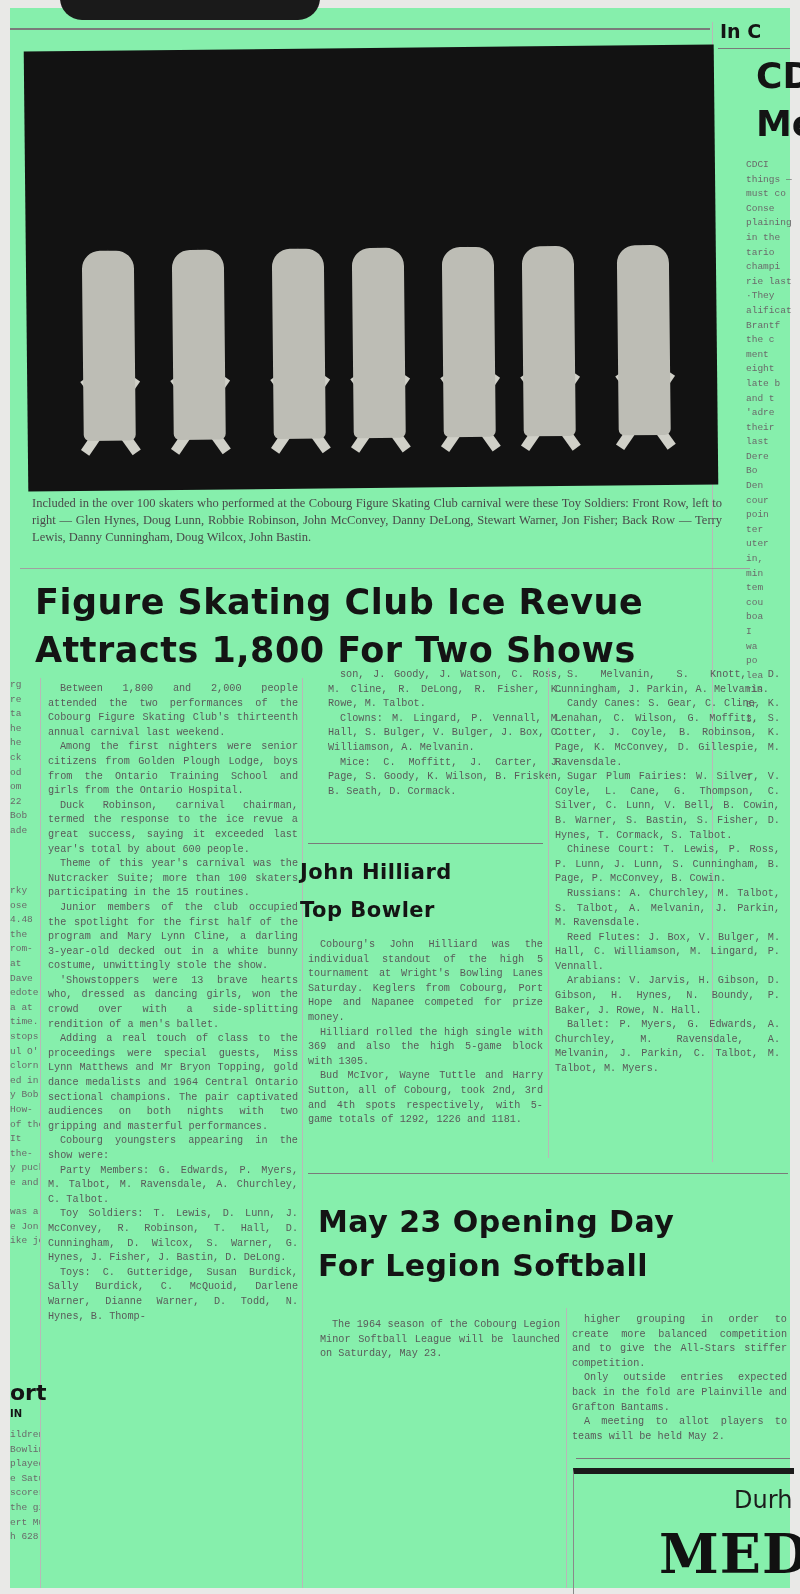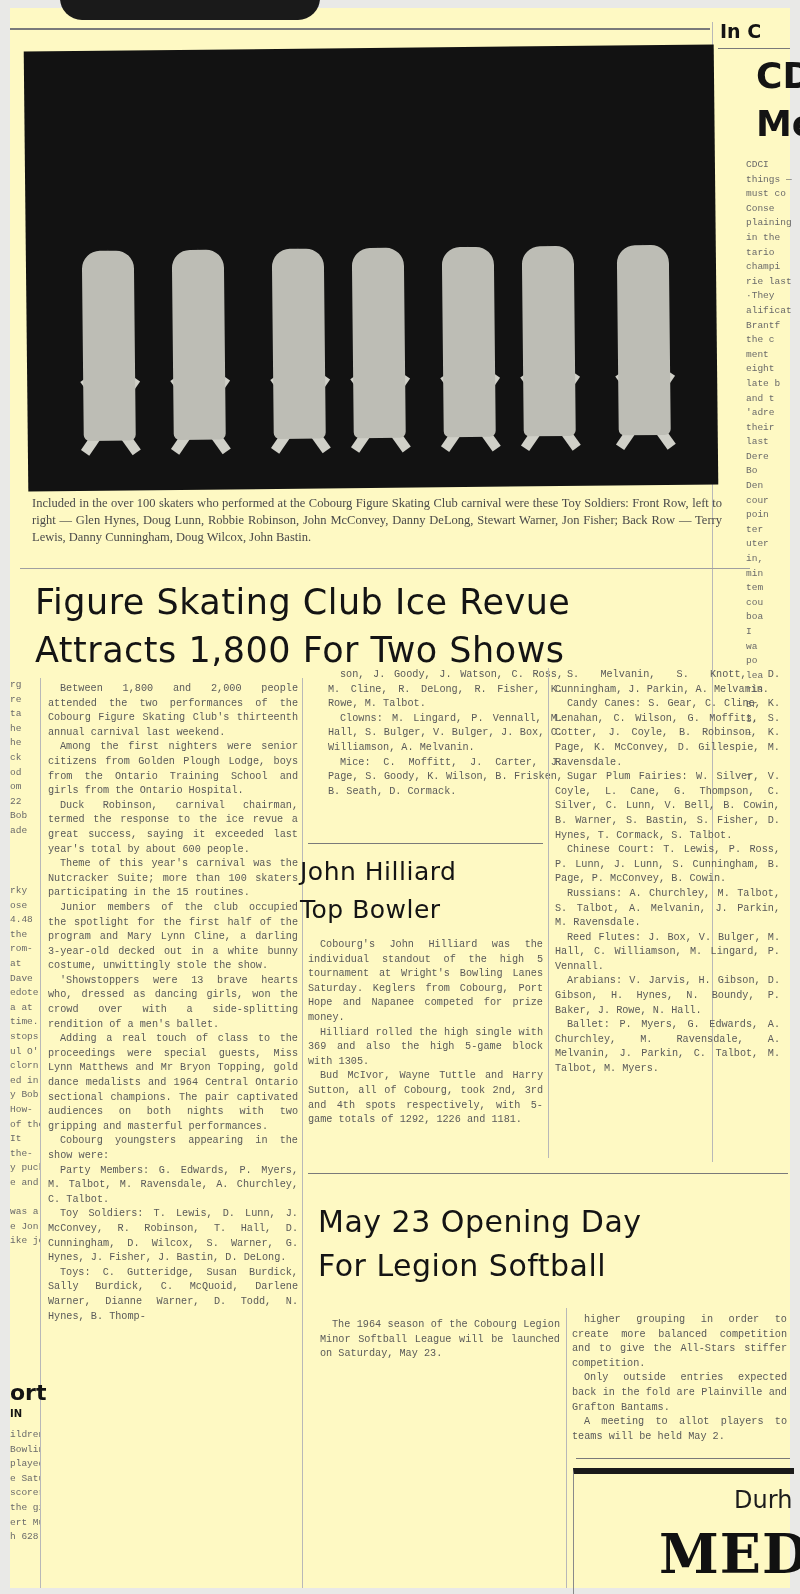--- a/index.html
+++ b/index.html
@@ -1,32 +1,32 @@
 <!DOCTYPE html>
 <html><head>
 <meta charset="utf-8">
 <style>
   html, body { margin:0; padding:0; }
   body { width:800px; height:1594px; background:#e9e9e7; position:relative; overflow:hidden;
          font-family:"DejaVu Serif", serif; color:#3a3a3a; }
-  .page { position:absolute; left:10px; top:8px; width:780px; height:1580px; background:#fef9c3; }
+  .page { position:absolute; left:10px; top:8px; width:780px; height:1580px; background:#86efac; }
   .rule-h { position:absolute; height:2px; background:#7a7a7a; }
   .rule-v { position:absolute; width:1px; background:#b8b8b8; }
   .masthead-frag { position:absolute; left:50px; top:-10px; width:260px; height:22px; background:#1a1a1a; border-radius:0 0 40px 40px; }
   .photo { position:absolute; left:16px; top:40px; width:690px; height:440px; background:#121212; transform:rotate(-0.6deg); overflow:hidden; }
   .soldier { position:absolute; bottom:50px; width:64px; }
   .soldier .body { position:absolute; bottom:0; left:6px; width:52px; height:190px; background:#bdbdb5; border-radius:18px 18px 6px 6px; }
   .soldier .x1, .soldier .x2 { position:absolute; top:-70px; left:28px; width:10px; height:90px; background:#d0d0c8; }
   .soldier .x1 { transform:rotate(35deg); }
   .soldier .x2 { transform:rotate(-35deg); }
   .soldier .tri { position:absolute; bottom:172px; left:20px; width:0; height:0; border-left:12px solid transparent; border-right:12px solid transparent; border-bottom:20px solid #1a1a1a; }
   .caption { position:absolute; left:22px; top:487px; width:690px; font-size:12.5px; line-height:17px; color:#4a4a4a; font-family:"Liberation Serif", serif; text-align:justify; }
-  .headline { position:absolute; font-family:"DejaVu Sans", sans-serif; font-weight:normal; color:#141414; letter-spacing:0.5px; }
+  .headline { position:absolute; font-family:"DejaVu Sans", sans-serif; font-weight:bold; color:#141414; letter-spacing:0.5px; }
   .h-main { left:25px; top:570px; font-size:35px; line-height:48px; }
-  .h-sub1 { left:290px; top:845px; font-size:25px; line-height:38px; }
+  .h-sub1 { left:290px; top:845px; font-size:21px; line-height:38px; }
   .h-sub2 { left:308px; top:1192px; font-size:30px; line-height:44px; }
   .col { position:absolute; font-family:"Liberation Mono", monospace; font-size:10.2px; line-height:14.6px; color:#5a5a5a; text-align:justify; }
   .col p { margin:0; text-indent:12px; }
   .side-head { position:absolute; font-family:"DejaVu Sans", sans-serif; font-weight:bold; color:#141414; }
   .frag-col { position:absolute; font-family:"Liberation Mono", monospace; font-size:9.5px; line-height:14.6px; color:#6a6a6a; overflow:hidden; white-space:nowrap; }
   .ad-box { position:absolute; left:563px; top:1460px; width:220px; height:130px; border-top:6px solid #1a1a1a; border-left:1px solid #8a8a8a; }
   .ad-line1 { position:absolute; left:160px; top:12px; font-family:"DejaVu Sans", sans-serif; font-size:24px; color:#1c1c1c; white-space:nowrap; }
   .ad-line2 { position:absolute; left:85px; top:48px; font-family:"DejaVu Serif", serif; font-weight:bold; font-size:54px; color:#111; white-space:nowrap; letter-spacing:1px; }
 </style>
 </head>

